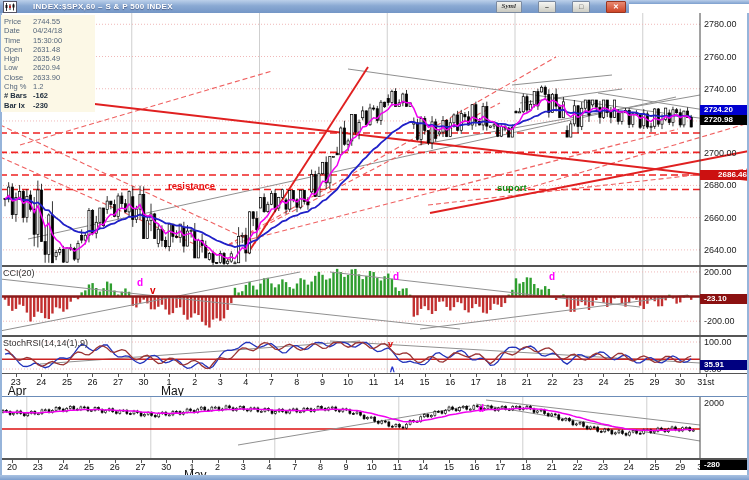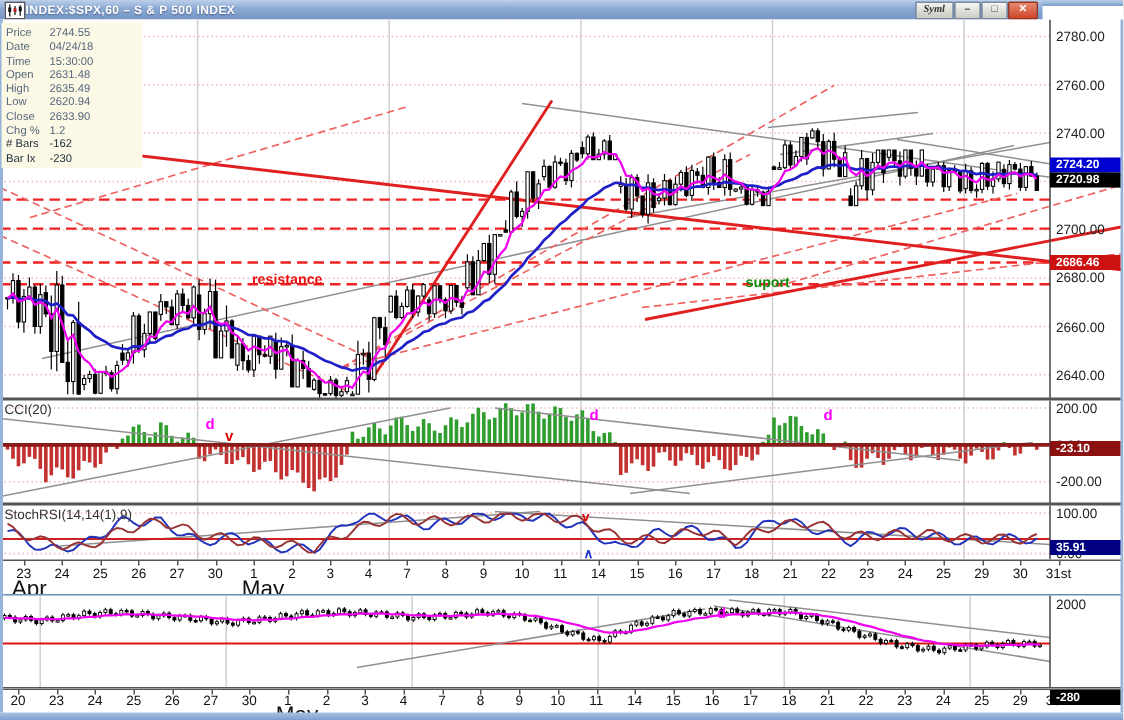--- a/index.html
+++ b/index.html
@@ -1,21 +1,21 @@
 <!DOCTYPE html>
 <html><head>
 <meta charset="utf-8">
 <style>
   html,body{margin:0;padding:0;background:#e8e8e8;}
   #win{position:relative;width:749px;height:480px;background:#fff;overflow:hidden;
        font-family:"Liberation Sans",sans-serif;}
   
-  #titlebar{position:absolute;left:0;top:0;width:695px;height:13px;
+  #titlebar{position:absolute;left:0;top:0;width:629px;height:13px;
     background:linear-gradient(180deg,#bcd0ea 0%,#8aa9d3 45%,#7496c6 100%);
-    display:flex;align-items:center;gap:0;padding:0 3px;box-sizing:border-box;}
+    display:flex;align-items:center;gap:16px;padding:0 3px;box-sizing:border-box;}
   #titlebar .title{color:#fff;font-size:8px;font-weight:bold;letter-spacing:.3px;
     text-shadow:0 1px 1px rgba(0,0,40,.4);white-space:nowrap;}
   #titlebar .spacer{flex:1;}
   .wbtn{width:16px;height:10px;border:1px solid #7b8aa0;border-radius:1px;
     background:linear-gradient(#f6f6f3,#cdcdc4);color:#444;
     font:bold 7px/9px "Liberation Sans",sans-serif;text-align:center;cursor:default;}
   .wbtn.close{background:linear-gradient(#e88a72,#ce4527);color:#fff;border-color:#9a3category;border-color:#9a3520;width:18px;}
   #symbtn{height:10px;padding:0 5px;border:1px solid #7b8aa0;border-radius:1px;
     background:linear-gradient(#f1f1ee,#c9c9c0);color:#333;
     font:italic bold 7px/9px "Liberation Serif",serif;}
@@ -37,26 +37,26 @@
   .ytick{position:absolute;left:704px;font-size:9px;color:#222;z-index:4;}
   .vlabel{position:absolute;left:700px;width:47px;height:10px;color:#fff;
     font-size:8px;font-weight:bold;line-height:10px;padding-left:4px;
     box-sizing:border-box;z-index:6;}
   
   #infobox{position:absolute;left:1px;top:2px;width:88px;background:#fcf8e6;
     padding:2px 3px;z-index:7;font-size:7.5px;line-height:9.3px;color:#56677c;}
   #infobox .row{display:flex;}
   #infobox .lb{width:29px;}
   #infobox .val{flex:1;}
-  #infobox .row.dark{color:#22303f;font-weight:normal;}
+  #infobox .row.dark{color:#22303f;font-weight:bold;}
   
   .axisrow{position:absolute;left:0;width:631px;height:100%;}
   .dtick{position:absolute;font-size:9px;color:#111;transform:translateX(-50%);white-space:nowrap;}
   .dmark{position:absolute;width:1px;height:3px;background:#555;top:0;}
-  .mon{position:absolute;font-size:15px;color:#111;}
+  .mon{position:absolute;font-size:12px;color:#111;}
 </style>
 </head>
 <body>
 
 <div id="win">
 
   <div id="titlebar">
     <svg id="appicon" viewBox="0 0 12 10">
       <rect x="0" y="0" width="12" height="10" fill="#fff"></rect>
       <line x1="2.5" y1="1" x2="2.5" y2="9" stroke="#333" stroke-width="1"></line>
@@ -542,21 +542,21 @@
           <span class="lb"># Bars</span>
           <span class="val">-162</span>
         </div>
         <div class="row dark">
           <span class="lb">Bar Ix</span>
           <span class="val">-230</span>
         </div>
       </div>
     <div class="vlabel" id="lbl-blue" style="background: rgb(0, 0, 208); top: 92.2px;">2724.20</div>
     <div class="vlabel" id="lbl-black" style="background: rgb(0, 0, 0); top: 102.2px;">2720.98</div>
-    <div class="vlabel" id="lbl-red" style="background: rgb(204, 17, 17); top: 157.017px;">2686.46</div>
+    <div class="vlabel" id="lbl-red" style="background: rgb(204, 17, 17); top: 157.017px; text-align: right;">2686.46</div>
   <span class="ytick" style="top: 6.28025px;">2780.00</span>
       <span class="ytick" style="top: 38.5096px;">2760.00</span>
       <span class="ytick" style="top: 70.7389px;">2740.00</span>
       <span class="ytick" style="top: 135.197px;">2700.00</span>
       <span class="ytick" style="top: 167.427px;">2680.00</span>
       <span class="ytick" style="top: 199.656px;">2660.00</span>
       <span class="ytick" style="top: 231.885px;">2640.00</span>
     </div>
 
   <div id="cci" class="panel">

